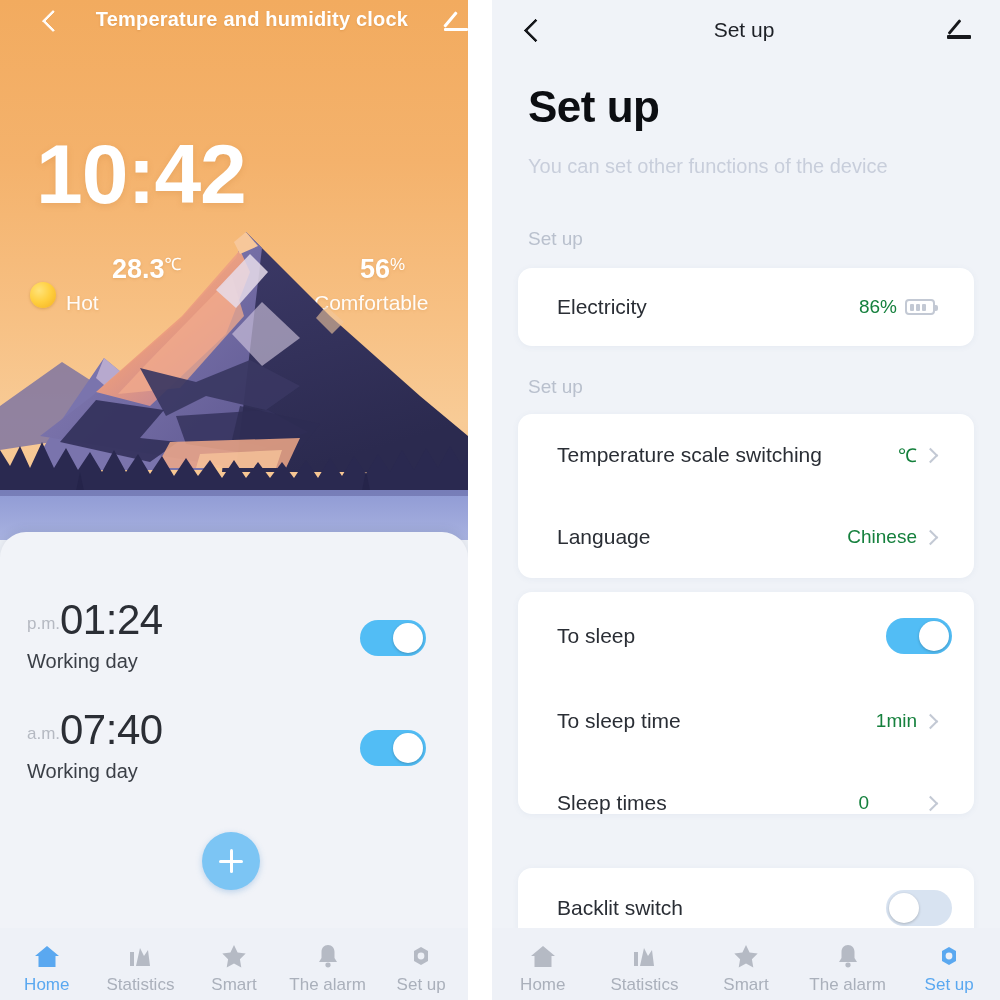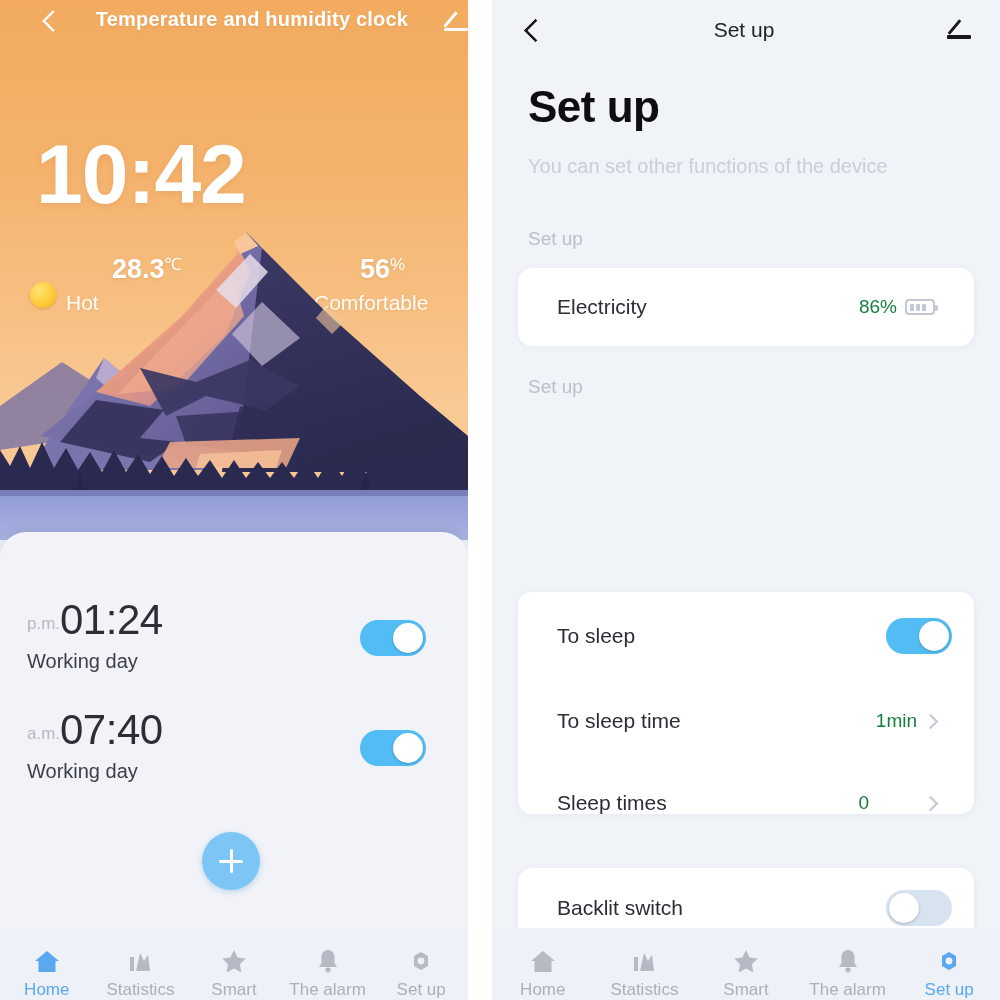--- a/index.html
+++ b/index.html
@@ -158,21 +158,21 @@
   }
   .fab::before, .fab::after {
     content: ""; position: absolute; background: #ffffff; border-radius: 2px;
   }
   .fab::before { left: 17px; top: 27.5px; width: 24px; height: 3px; }
   .fab::after  { left: 27.5px; top: 17px; width: 3px; height: 24px; }
 
   
   .tabbar {
     position: absolute; bottom: 0; height: 72px;
-    display: flex; align-items: flex-end; justify-content: space-around;
+    display: flex; align-items: center; justify-content: space-around;
     background: #eef1f7;
     padding-top: 8px;
   }
   .tabbar.left  { left: 0; width: 468px; }
   .tabbar.right { left: 0; width: 508px; background: #eef1f7; }
   .tab {
     display: flex; flex-direction: column; align-items: center;
     width: 92px; gap: 5px;
   }
   .tab .tico { width: 28px; height: 28px; position: relative; }
@@ -454,20 +454,32 @@
         <span class="battery">
             <i></i>
             <i></i>
             <i></i>
           </span>
       </div>
     </div>
 
     <div class="sec-label s2">Set up</div>
 
+    <div class="card c-set">
+      <div class="row" style="top:0;">
+        <span class="row-label">Temperature scale switching</span>
+        <span class="row-value">℃</span>
+        <span class="chev"></span>
+      </div>
+      <div class="row" style="top:82px;">
+        <span class="row-label">Language</span>
+        <span class="row-value">Chinese</span>
+        <span class="chev"></span>
+      </div>
+    </div>
 
     <div class="card c-sleep">
       <div class="row" style="top:0;height:88px;">
         <span class="row-label">To sleep</span>
         <span class="toggle on" style="top:26px;">
             <span class="knob"></span>
           </span>
       </div>
       <div class="row" style="top:88px;">
         <span class="row-label">To sleep time</span>

